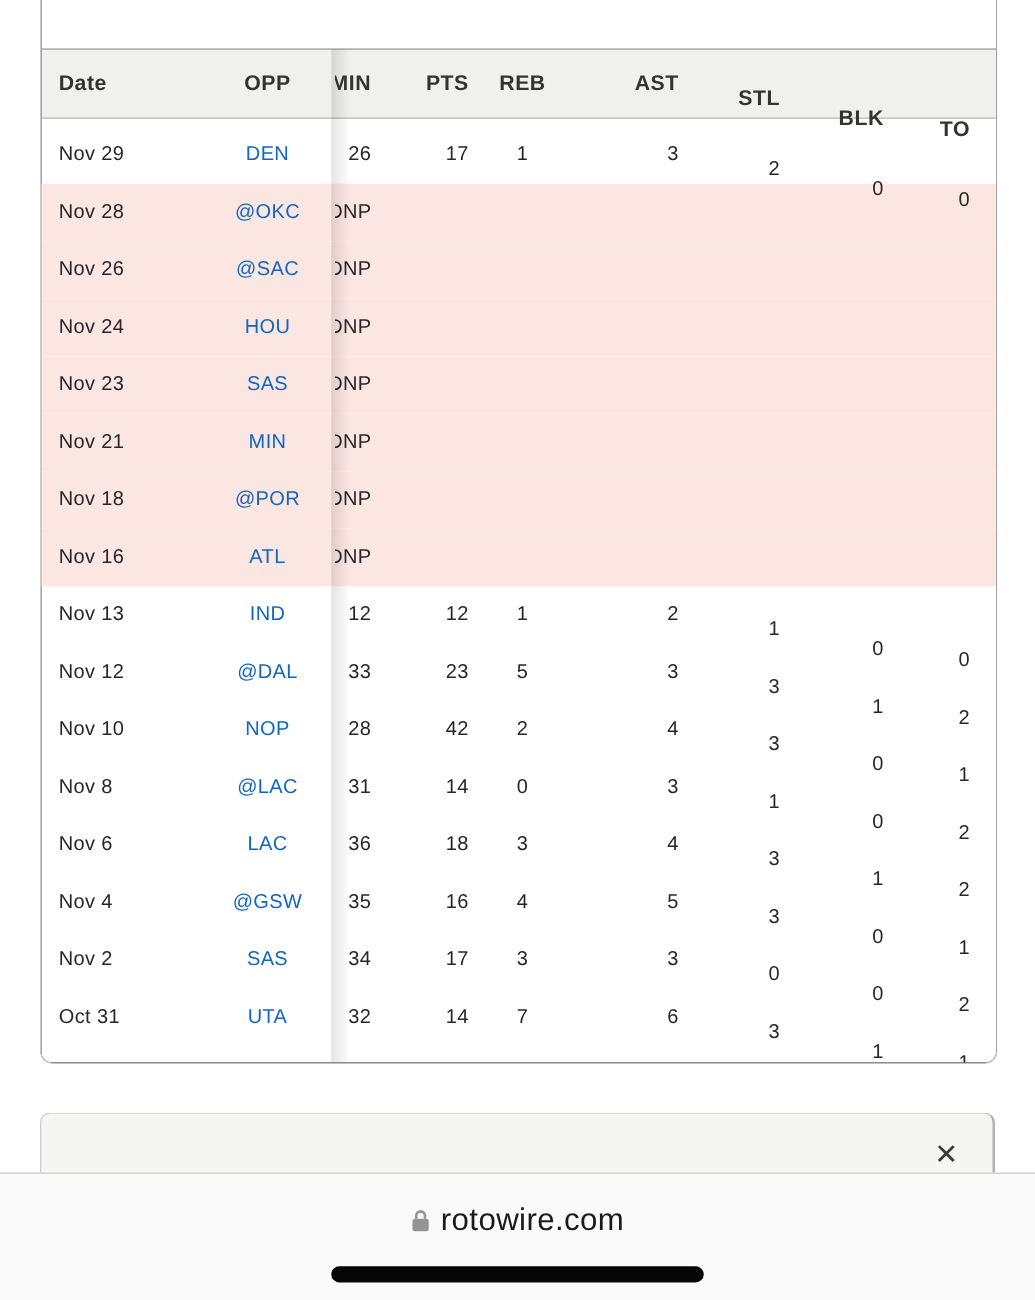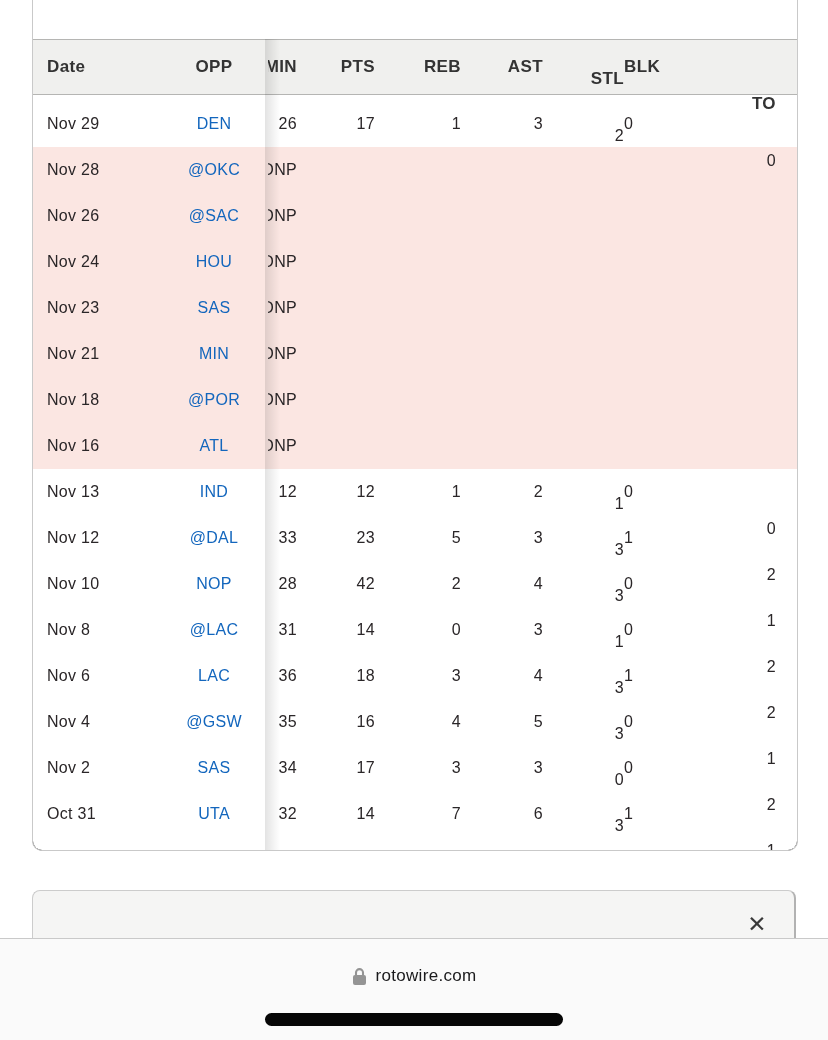--- a/index.html
+++ b/index.html
@@ -27,24 +27,24 @@
   .row{display:flex;height:46px;line-height:46px;font-size:16px;letter-spacing:0.3px;color:#2a2628;}
   .row.dnp{background:#fbe6e2;}
 
   .cell{box-sizing:border-box;flex:0 0 auto;white-space:nowrap;}
   .c0{width:127px;padding-left:14px;text-align:left;}
   .c1{width:108px;text-align:center;}
   .row .c1{color:#1366bd;}
   
   .c2{width:29px;overflow:hidden;direction:rtl;text-align:right;}
   .c3{width:78px;text-align:right;}
-  .c4{width:86px;text-align:right;}
+  .c4{width:86px;text-align:center;}
   .c5{width:82px;text-align:right;}
   .c6{width:81px;text-align:right;margin-top:12px;}
-  .c7{width:83px;text-align:left;}
+  .c7{width:83px;text-align:right;margin-top:28px;}
   .c8{width:69px;text-align:right;margin-top:37px;}
 
   .sticky-shadow{
     position:absolute;left:232px;top:39px;bottom:0;width:15px;
     background:linear-gradient(to right, rgba(0,0,0,0.11), rgba(0,0,0,0));
     pointer-events:none;
   }
 
   
   .ad-banner{
@@ -62,21 +62,21 @@
   }
 
   
   .browser-bar{
     position:absolute;left:0;bottom:0;width:828px;height:101px;
     background:#fafafa;border-top:1px solid #c9c9c9;z-index:5;
   }
   .url-row{
     display:flex;justify-content:center;align-items:center;gap:9px;
     margin-top:22px;height:30px;
-    font-size:17px;letter-spacing:0.3px;color:#1a1a1c;
+    font-size:25px;letter-spacing:0.3px;color:#1a1a1c;
     background:none;border:none;width:100%;cursor:pointer;
     font-family:"Liberation Sans", sans-serif;
   }
   .lock{display:inline-block;line-height:0;}
   .home-indicator{
     position:absolute;left:50%;transform:translateX(-50%);bottom:14px;
     width:298px;height:13px;border-radius:7px;background:#060606;
   }
 </style>
 </head>

